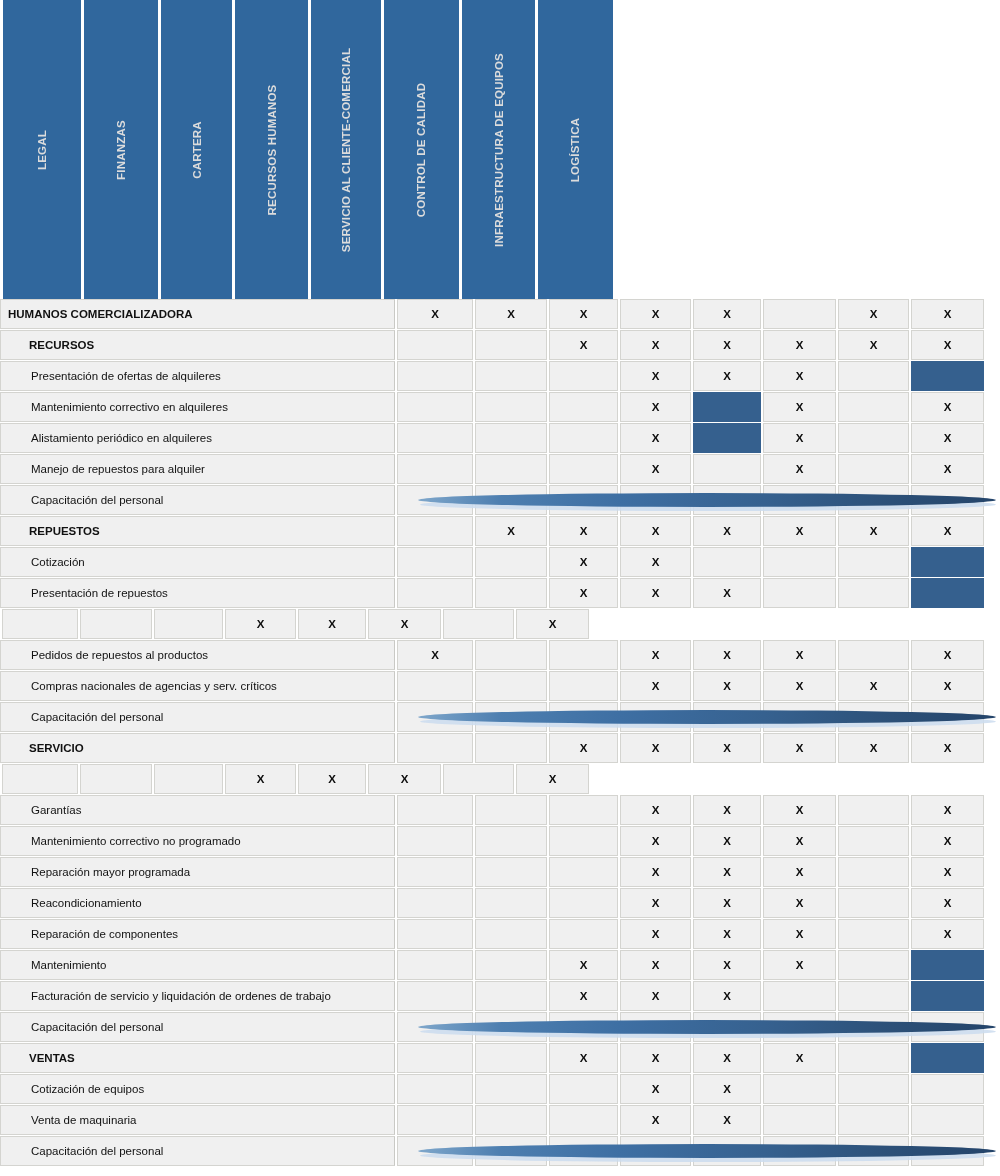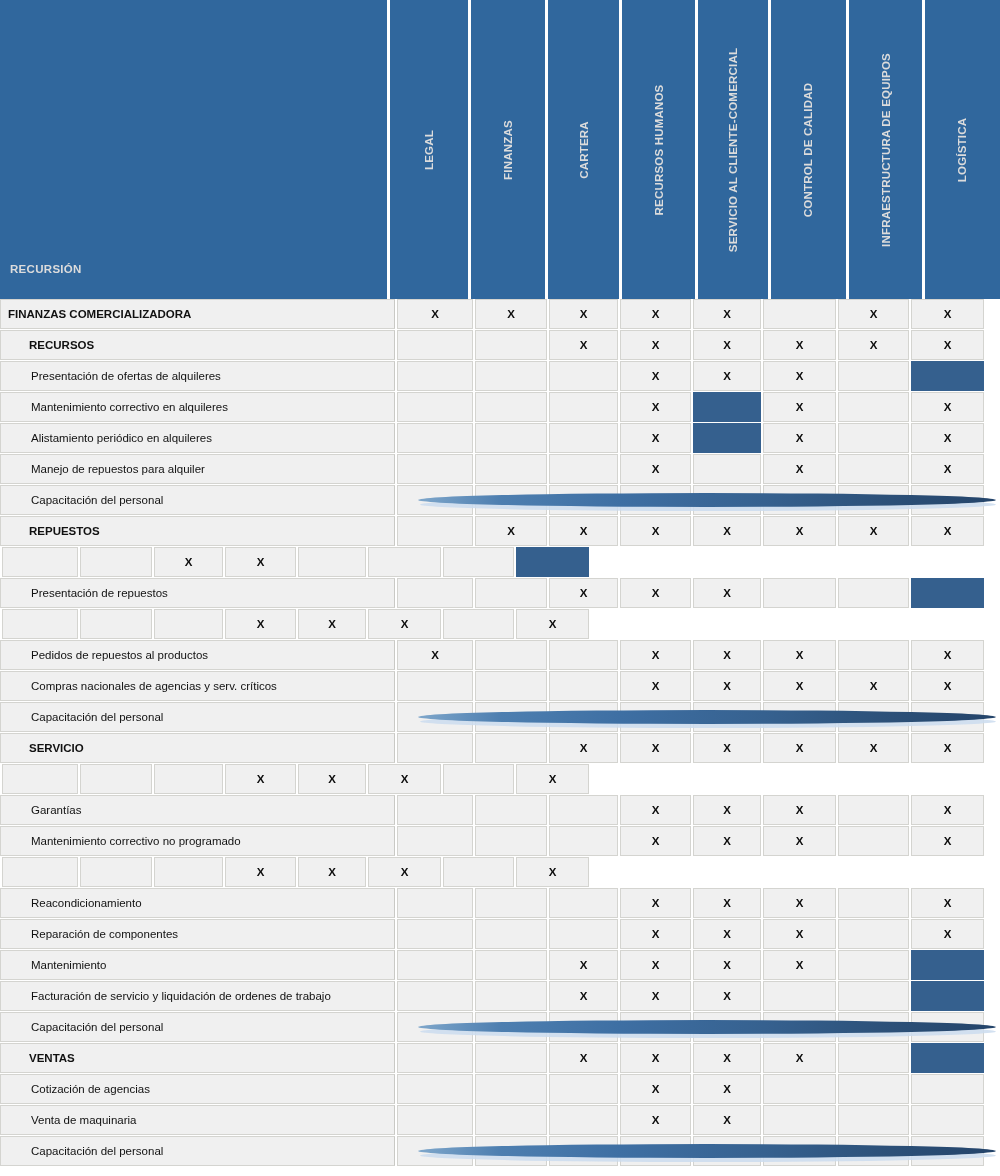--- a/index.html
+++ b/index.html
@@ -151,23 +151,20 @@
        #2C5078 82%,
        #24446A 100%);
   }
 </style>
 </head>
 <body>
 
 <div class="matrix">
 
   <div class="header-band">
-    <div class="corner-head">
-      <span class="corner-head-label">RECURSIÓN</span>
-    </div>
     <div id="col-heads" style="display:flex;flex:1;">
         <div class="col-head" style="width: 78px;">
           <span class="col-head-label">LEGAL</span>
         </div>
         <div class="col-head" style="width: 74px;">
           <span class="col-head-label">FINANZAS</span>
         </div>
         <div class="col-head" style="width: 71px;">
           <span class="col-head-label">CARTERA</span>
         </div>
@@ -184,21 +181,21 @@
           <span class="col-head-label">INFRAESTRUCTURA DE EQUIPOS</span>
         </div>
         <div class="col-head" style="width: 75px;">
           <span class="col-head-label">LOGÍSTICA</span>
         </div>
       </div>
   </div>
 
   <div class="rows" id="rows-container">
       <div class="row">
-        <div class="rowlabel lvl0">FINANZAS COMERCIALIZADORA</div>
+        <div class="rowlabel lvl0">HUMANOS COMERCIALIZADORA</div>
         <div class="cell" style="width: 76px;">X</div>
         <div class="cell" style="width: 72px;">X</div>
         <div class="cell" style="width: 69px;">X</div>
         <div class="cell" style="width: 71px;">X</div>
         <div class="cell" style="width: 68px;">X</div>
         <div class="cell" style="width: 73px;"></div>
         <div class="cell" style="width: 71px;">X</div>
         <div class="cell" style="width: 73px;">X</div>
       </div>
       <div class="row">
@@ -276,20 +273,21 @@
         <div class="cell" style="width: 76px;"></div>
         <div class="cell" style="width: 72px;">X</div>
         <div class="cell" style="width: 69px;">X</div>
         <div class="cell" style="width: 71px;">X</div>
         <div class="cell" style="width: 68px;">X</div>
         <div class="cell" style="width: 73px;">X</div>
         <div class="cell" style="width: 71px;">X</div>
         <div class="cell" style="width: 73px;">X</div>
       </div>
       <div class="row">
+        <div class="rowlabel lvl2">Cotización</div>
         <div class="cell" style="width: 76px;"></div>
         <div class="cell" style="width: 72px;"></div>
         <div class="cell" style="width: 69px;">X</div>
         <div class="cell" style="width: 71px;">X</div>
         <div class="cell" style="width: 68px;"></div>
         <div class="cell" style="width: 73px;"></div>
         <div class="cell" style="width: 71px;"></div>
         <div class="cell filled" style="width: 73px;"></div>
       </div>
       <div class="row">
@@ -387,20 +385,21 @@
         <div class="cell" style="width: 76px;"></div>
         <div class="cell" style="width: 72px;"></div>
         <div class="cell" style="width: 69px;"></div>
         <div class="cell" style="width: 71px;">X</div>
         <div class="cell" style="width: 68px;">X</div>
         <div class="cell" style="width: 73px;">X</div>
         <div class="cell" style="width: 71px;"></div>
         <div class="cell" style="width: 73px;">X</div>
       </div>
       <div class="row">
+        <div class="rowlabel lvl2">Reparación mayor programada</div>
         <div class="cell" style="width: 76px;"></div>
         <div class="cell" style="width: 72px;"></div>
         <div class="cell" style="width: 69px;"></div>
         <div class="cell" style="width: 71px;">X</div>
         <div class="cell" style="width: 68px;">X</div>
         <div class="cell" style="width: 73px;">X</div>
         <div class="cell" style="width: 71px;"></div>
         <div class="cell" style="width: 73px;">X</div>
       </div>
       <div class="row">
@@ -467,21 +466,21 @@
         <div class="cell" style="width: 76px;"></div>
         <div class="cell" style="width: 72px;"></div>
         <div class="cell" style="width: 69px;">X</div>
         <div class="cell" style="width: 71px;">X</div>
         <div class="cell" style="width: 68px;">X</div>
         <div class="cell" style="width: 73px;">X</div>
         <div class="cell" style="width: 71px;"></div>
         <div class="cell filled" style="width: 73px;"></div>
       </div>
       <div class="row">
-        <div class="rowlabel lvl2">Cotización de agencias</div>
+        <div class="rowlabel lvl2">Cotización de equipos</div>
         <div class="cell" style="width: 76px;"></div>
         <div class="cell" style="width: 72px;"></div>
         <div class="cell" style="width: 69px;"></div>
         <div class="cell" style="width: 71px;">X</div>
         <div class="cell" style="width: 68px;">X</div>
         <div class="cell" style="width: 73px;"></div>
         <div class="cell" style="width: 71px;"></div>
         <div class="cell" style="width: 73px;"></div>
       </div>
       <div class="row">

